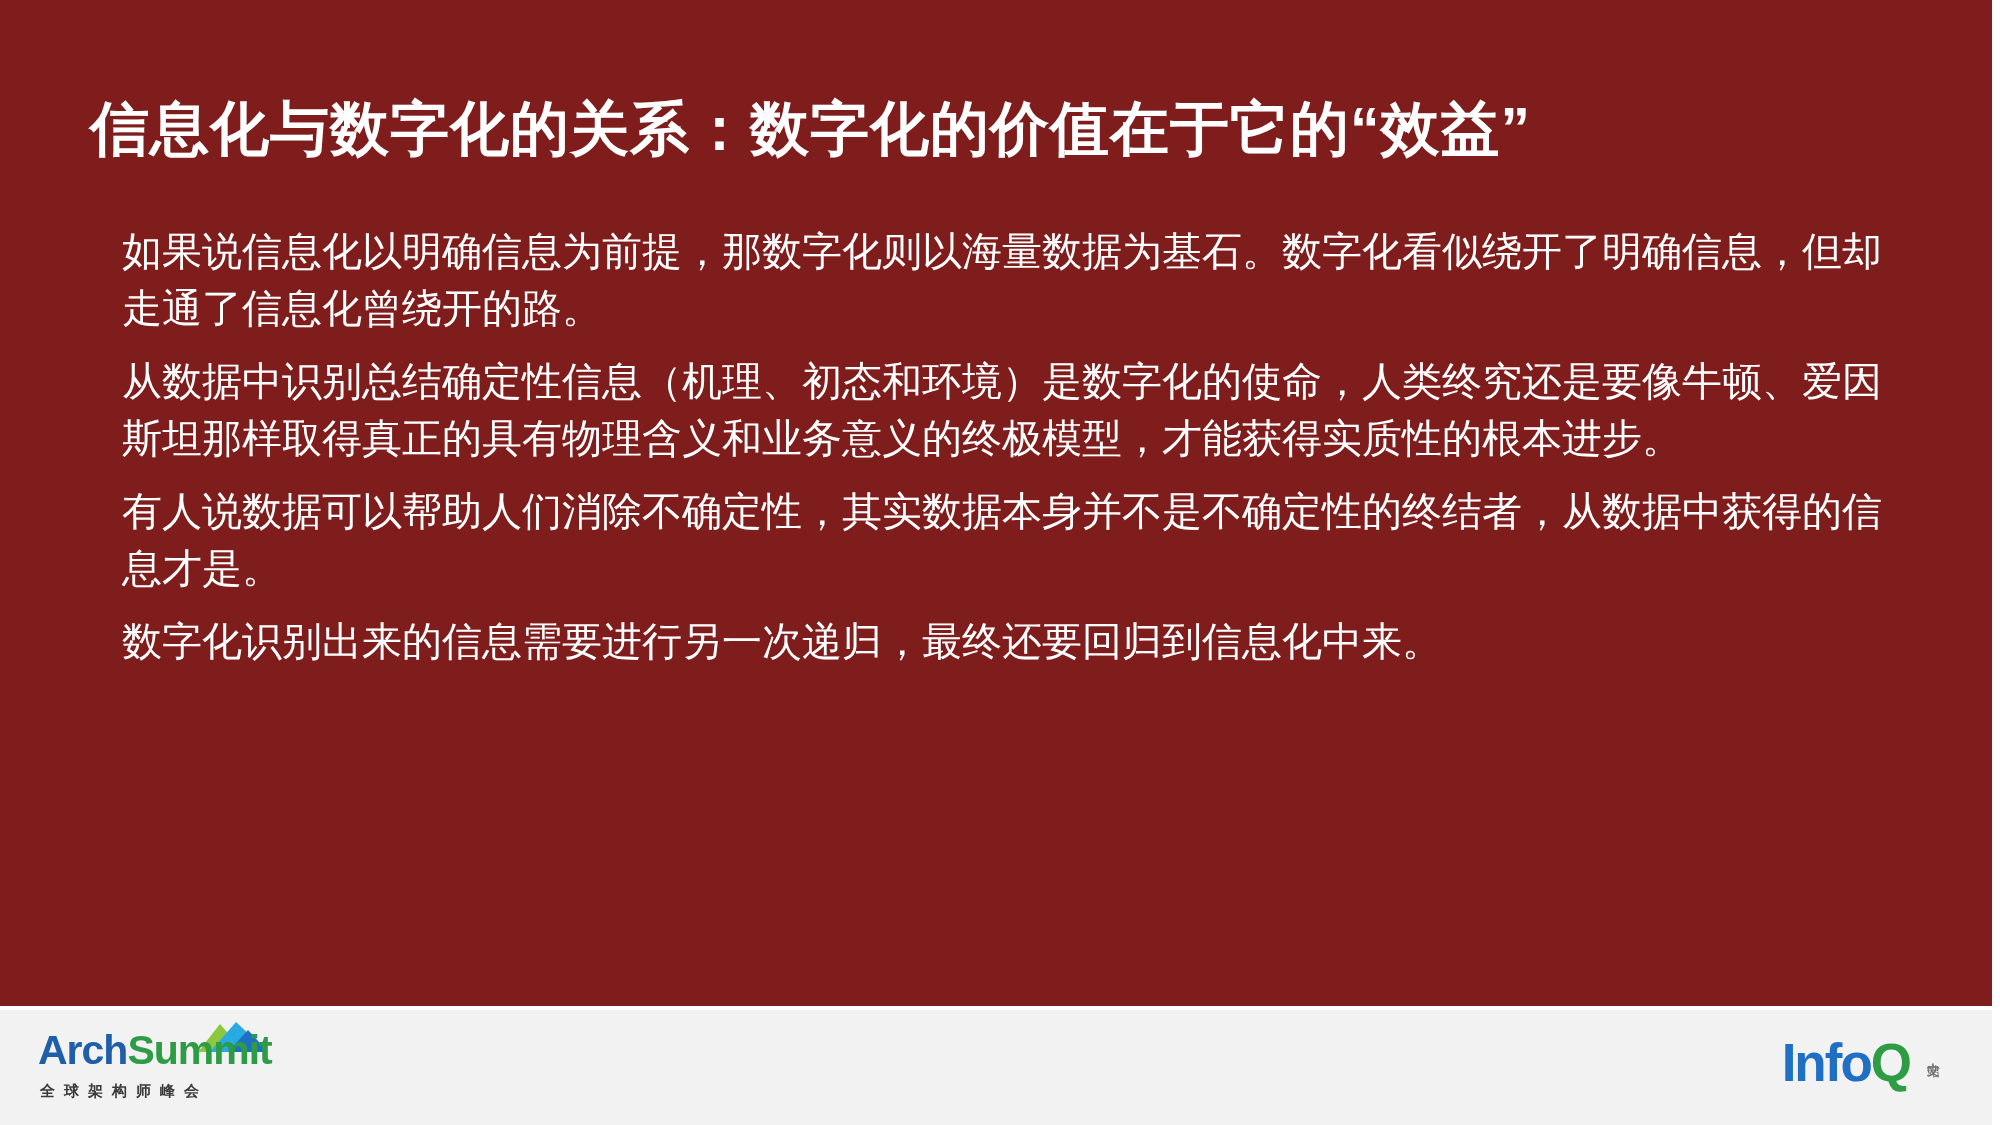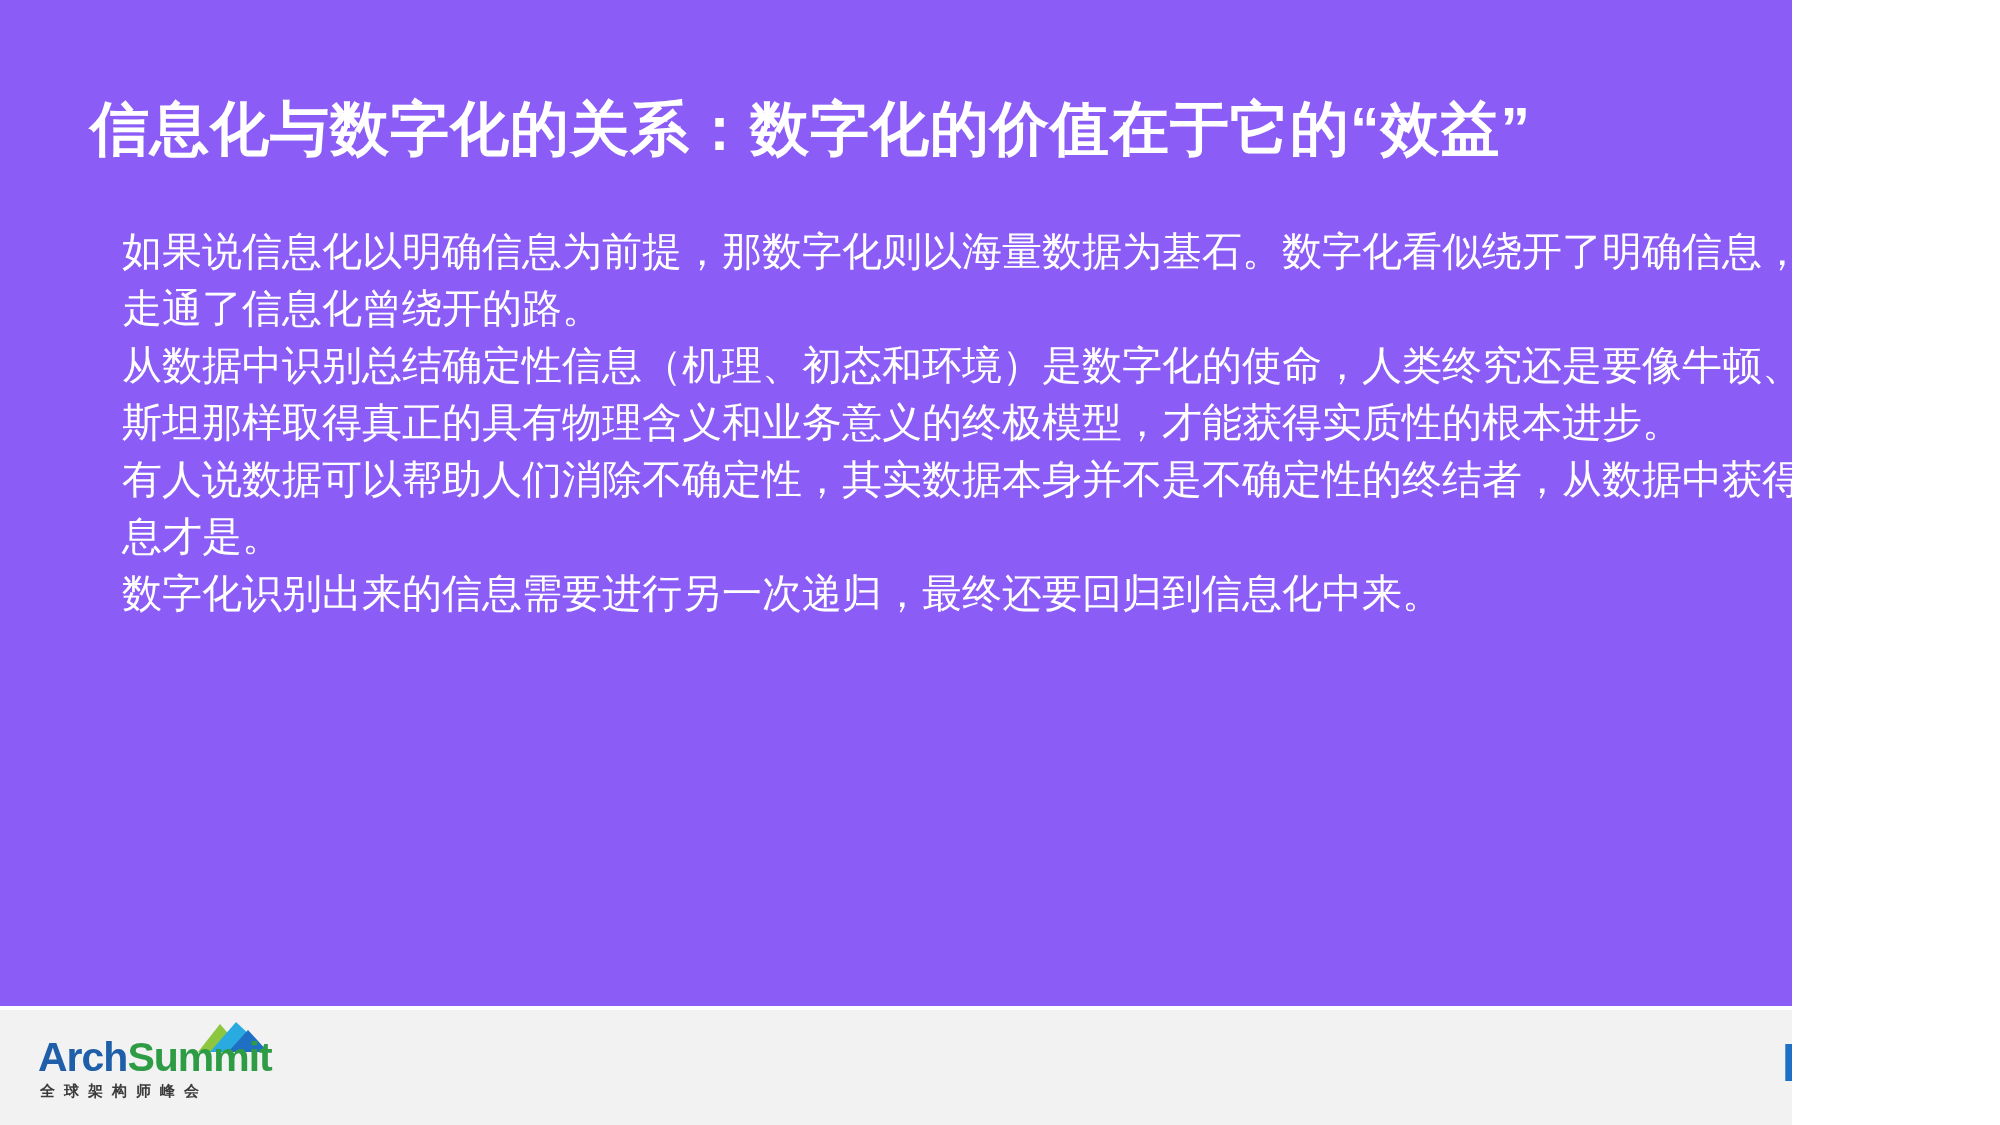--- a/index.html
+++ b/index.html
@@ -5,23 +5,23 @@
   html, body {
     margin: 0;
     padding: 0;
     background: #ffffff;
   }
   body {
     font-family: "Liberation Sans", "DejaVu Sans", sans-serif;
   }
   #slide {
     position: relative;
-    width: 1792px;
+    width: 1992px;
     height: 1125px;
-    background: #8b5cf6;
+    background: #7f1d1d;
     overflow: hidden;
     box-sizing: border-box;
   }
   
   #title {
     position: absolute;
     left: 90px;
     top: 56px;
     width: 1840px;
     color: #ffffff;
@@ -40,21 +40,21 @@
     color: #ffffff;
     font-size: 40px;
     line-height: 57px;
     font-weight: 400;
   }
   #body-text p {
     margin: 0 0 0 0;
     text-align: left;
   }
   #body-text p.para-gap {
-    margin-top: 0px;
+    margin-top: 16px;
   }
   
   #footer {
     position: absolute;
     left: 0;
     bottom: 0;
     width: 2000px;
     height: 119px;
     background: #f2f2f2;
     border-top: 4px solid #ffffff;
@@ -70,21 +70,20 @@
   }
   .as-wordmark {
     position: absolute;
     left: 0px;
     top: 6px;
     font-size: 41px;
     font-weight: bold;
     letter-spacing: -1px;
     line-height: 1;
     white-space: nowrap;
-    margin-top: 7px;
   }
   .as-arch { color: #1f5fa9; }
   .as-summit { color: #2e9b45; }
   .as-sub {
     position: absolute;
     left: 2px;
     top: 58px;
     font-size: 15px;
     color: #3a3a3a;
     letter-spacing: 9px;

